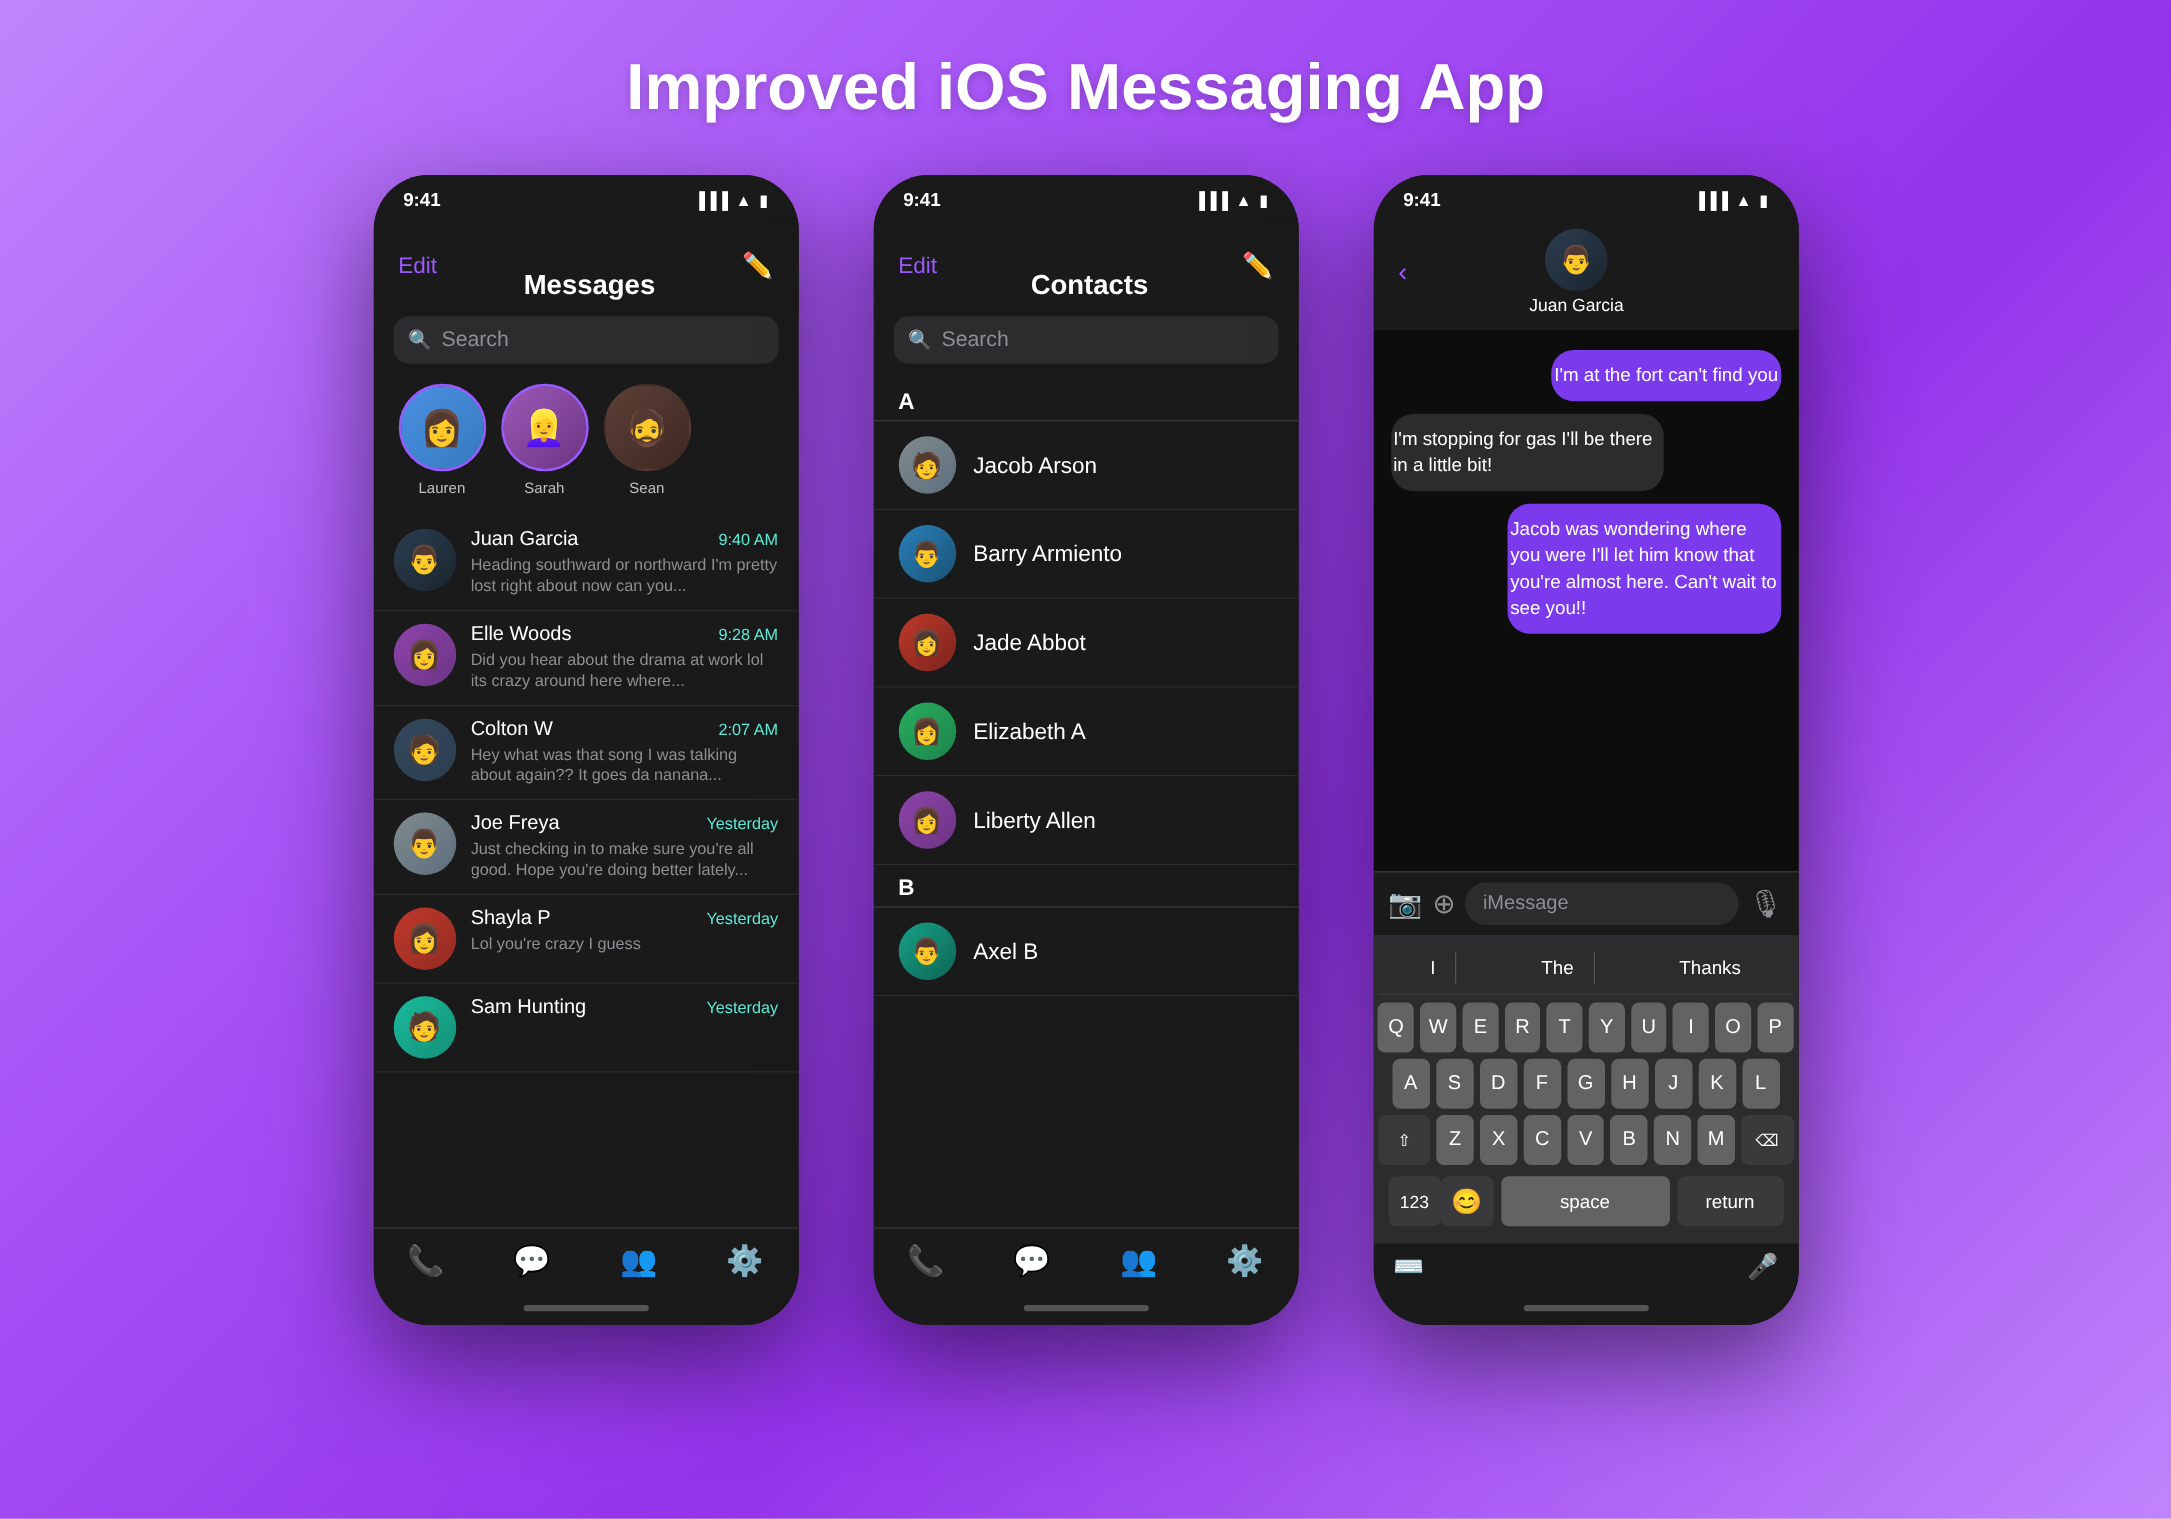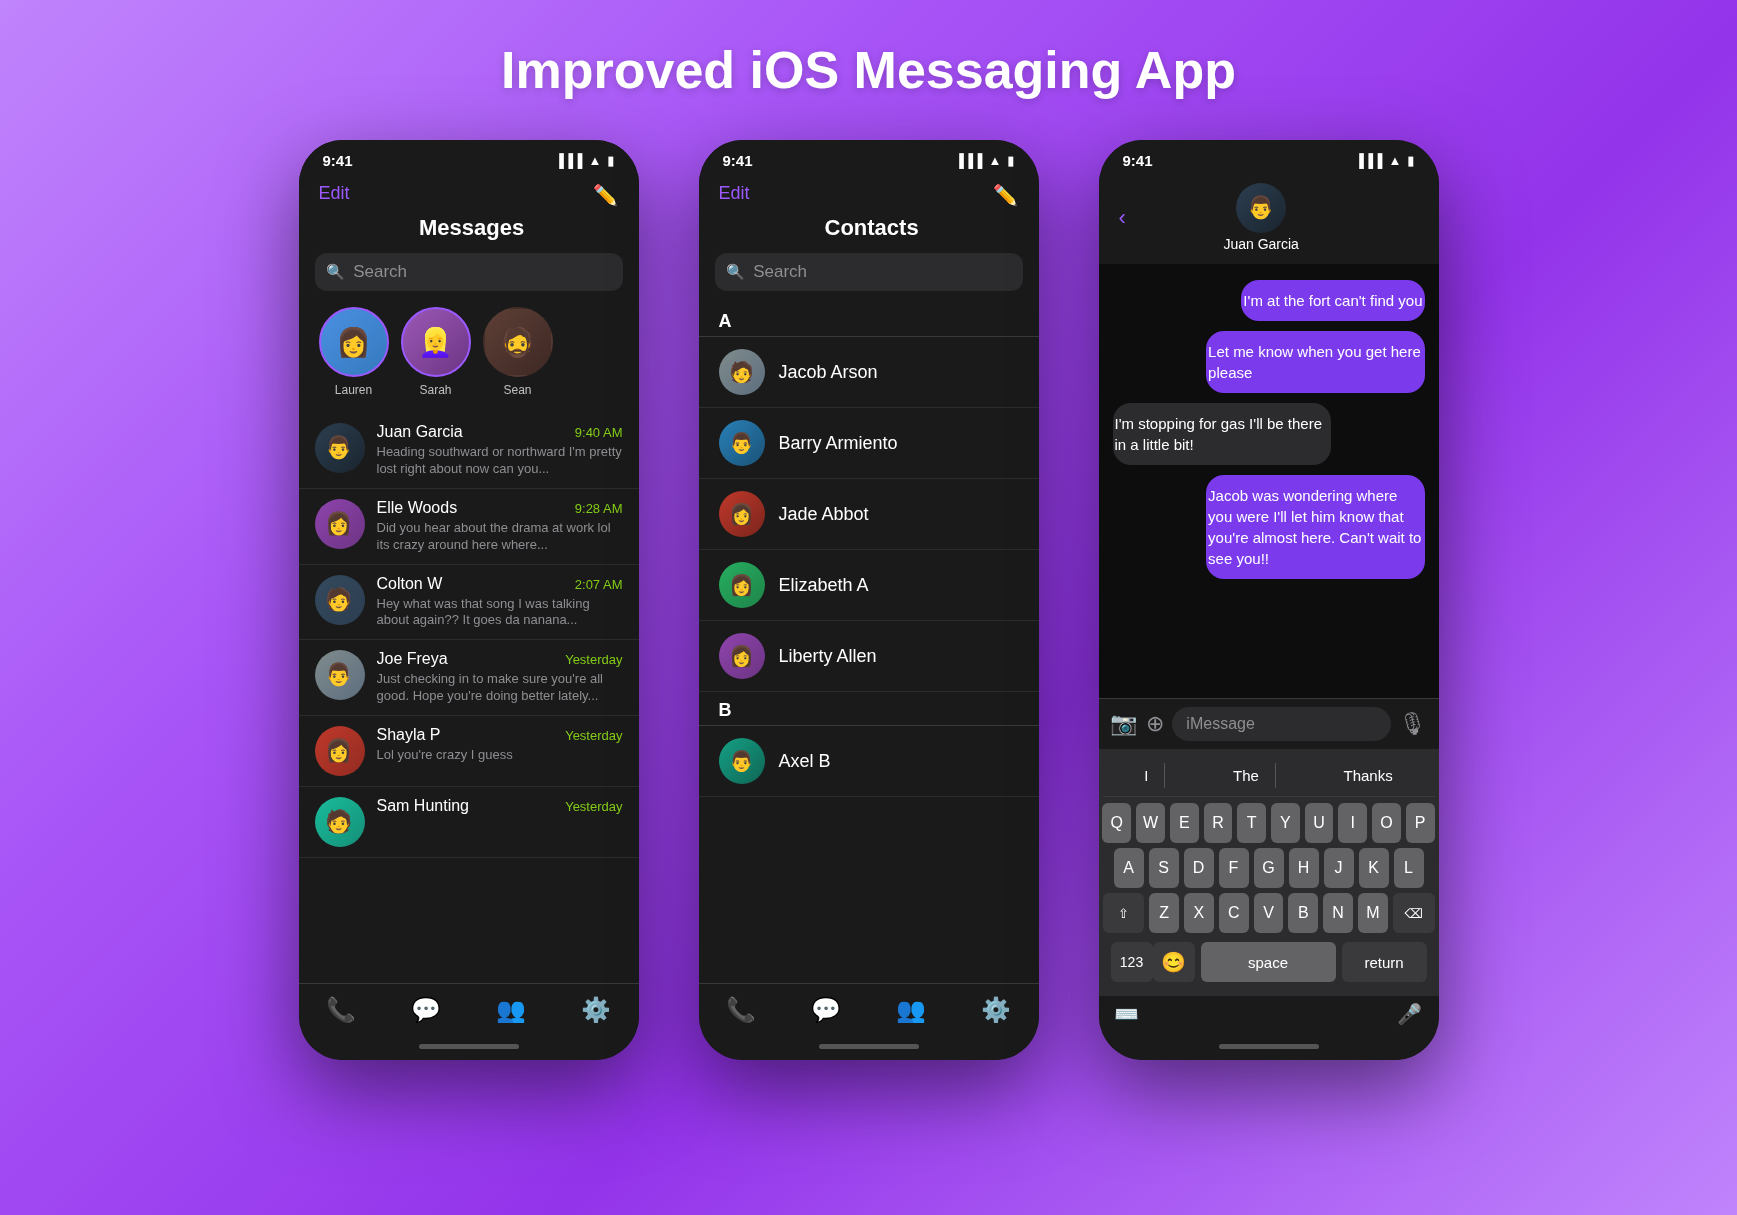--- a/index.html
+++ b/index.html
@@ -54,20 +54,21 @@
       display: flex;
       align-items: center;
       gap: 6px;
       color: white;
       font-size: 13px;
     }
     
     .nav-header {
       display: flex;
       justify-content: space-between;
+      align-items: center;
       padding: 8px 20px 12px;
       background: #1a1a1a;
     }
     .nav-edit {
       color: #9b59ff;
       font-size: 18px;
       font-weight: 400;
     }
     .nav-title {
       color: white;
@@ -162,21 +163,21 @@
       justify-content: space-between;
       align-items: baseline;
       margin-bottom: 3px;
     }
     .msg-name {
       color: white;
       font-size: 16px;
       font-weight: 500;
     }
     .msg-time {
-      color: #84cc16;
+      color: #5eead4;
       font-size: 13px;
     }
     
     .tab-bar {
       display: flex;
       justify-content: space-around;
       align-items: center;
       padding: 12px 0 8px;
       background: #1a1a1a;
       border-top: 0.5px solid #3a3a3c;
@@ -654,21 +655,20 @@
       <span class="back-arrow">‹</span>
       <div class="chat-user-info">
         <div class="chat-avatar av-juan">👨</div>
         <span class="chat-username">Juan Garcia</span>
       </div>
       <span style="width:22px;"></span>
     </div>
 
     <div class="chat-body">
       <div class="bubble bubble-sent">I'm at the fort can't find you</div>
-      <div class="bubble bubble-sent">Let me know when you get here please</div>
       <div class="bubble bubble-received">I'm stopping for gas I'll be there in a little bit!</div>
       <div class="bubble bubble-sent">Jacob was wondering where you were I'll let him know that you're almost here. Can't wait to see you!!</div>
     </div>
 
     <div class="chat-input-area">
       <span class="chat-input-icon">📷</span>
       <span class="chat-input-icon">⊕</span>
       <div class="chat-input-field">
         <span>iMessage</span>
       </div>

